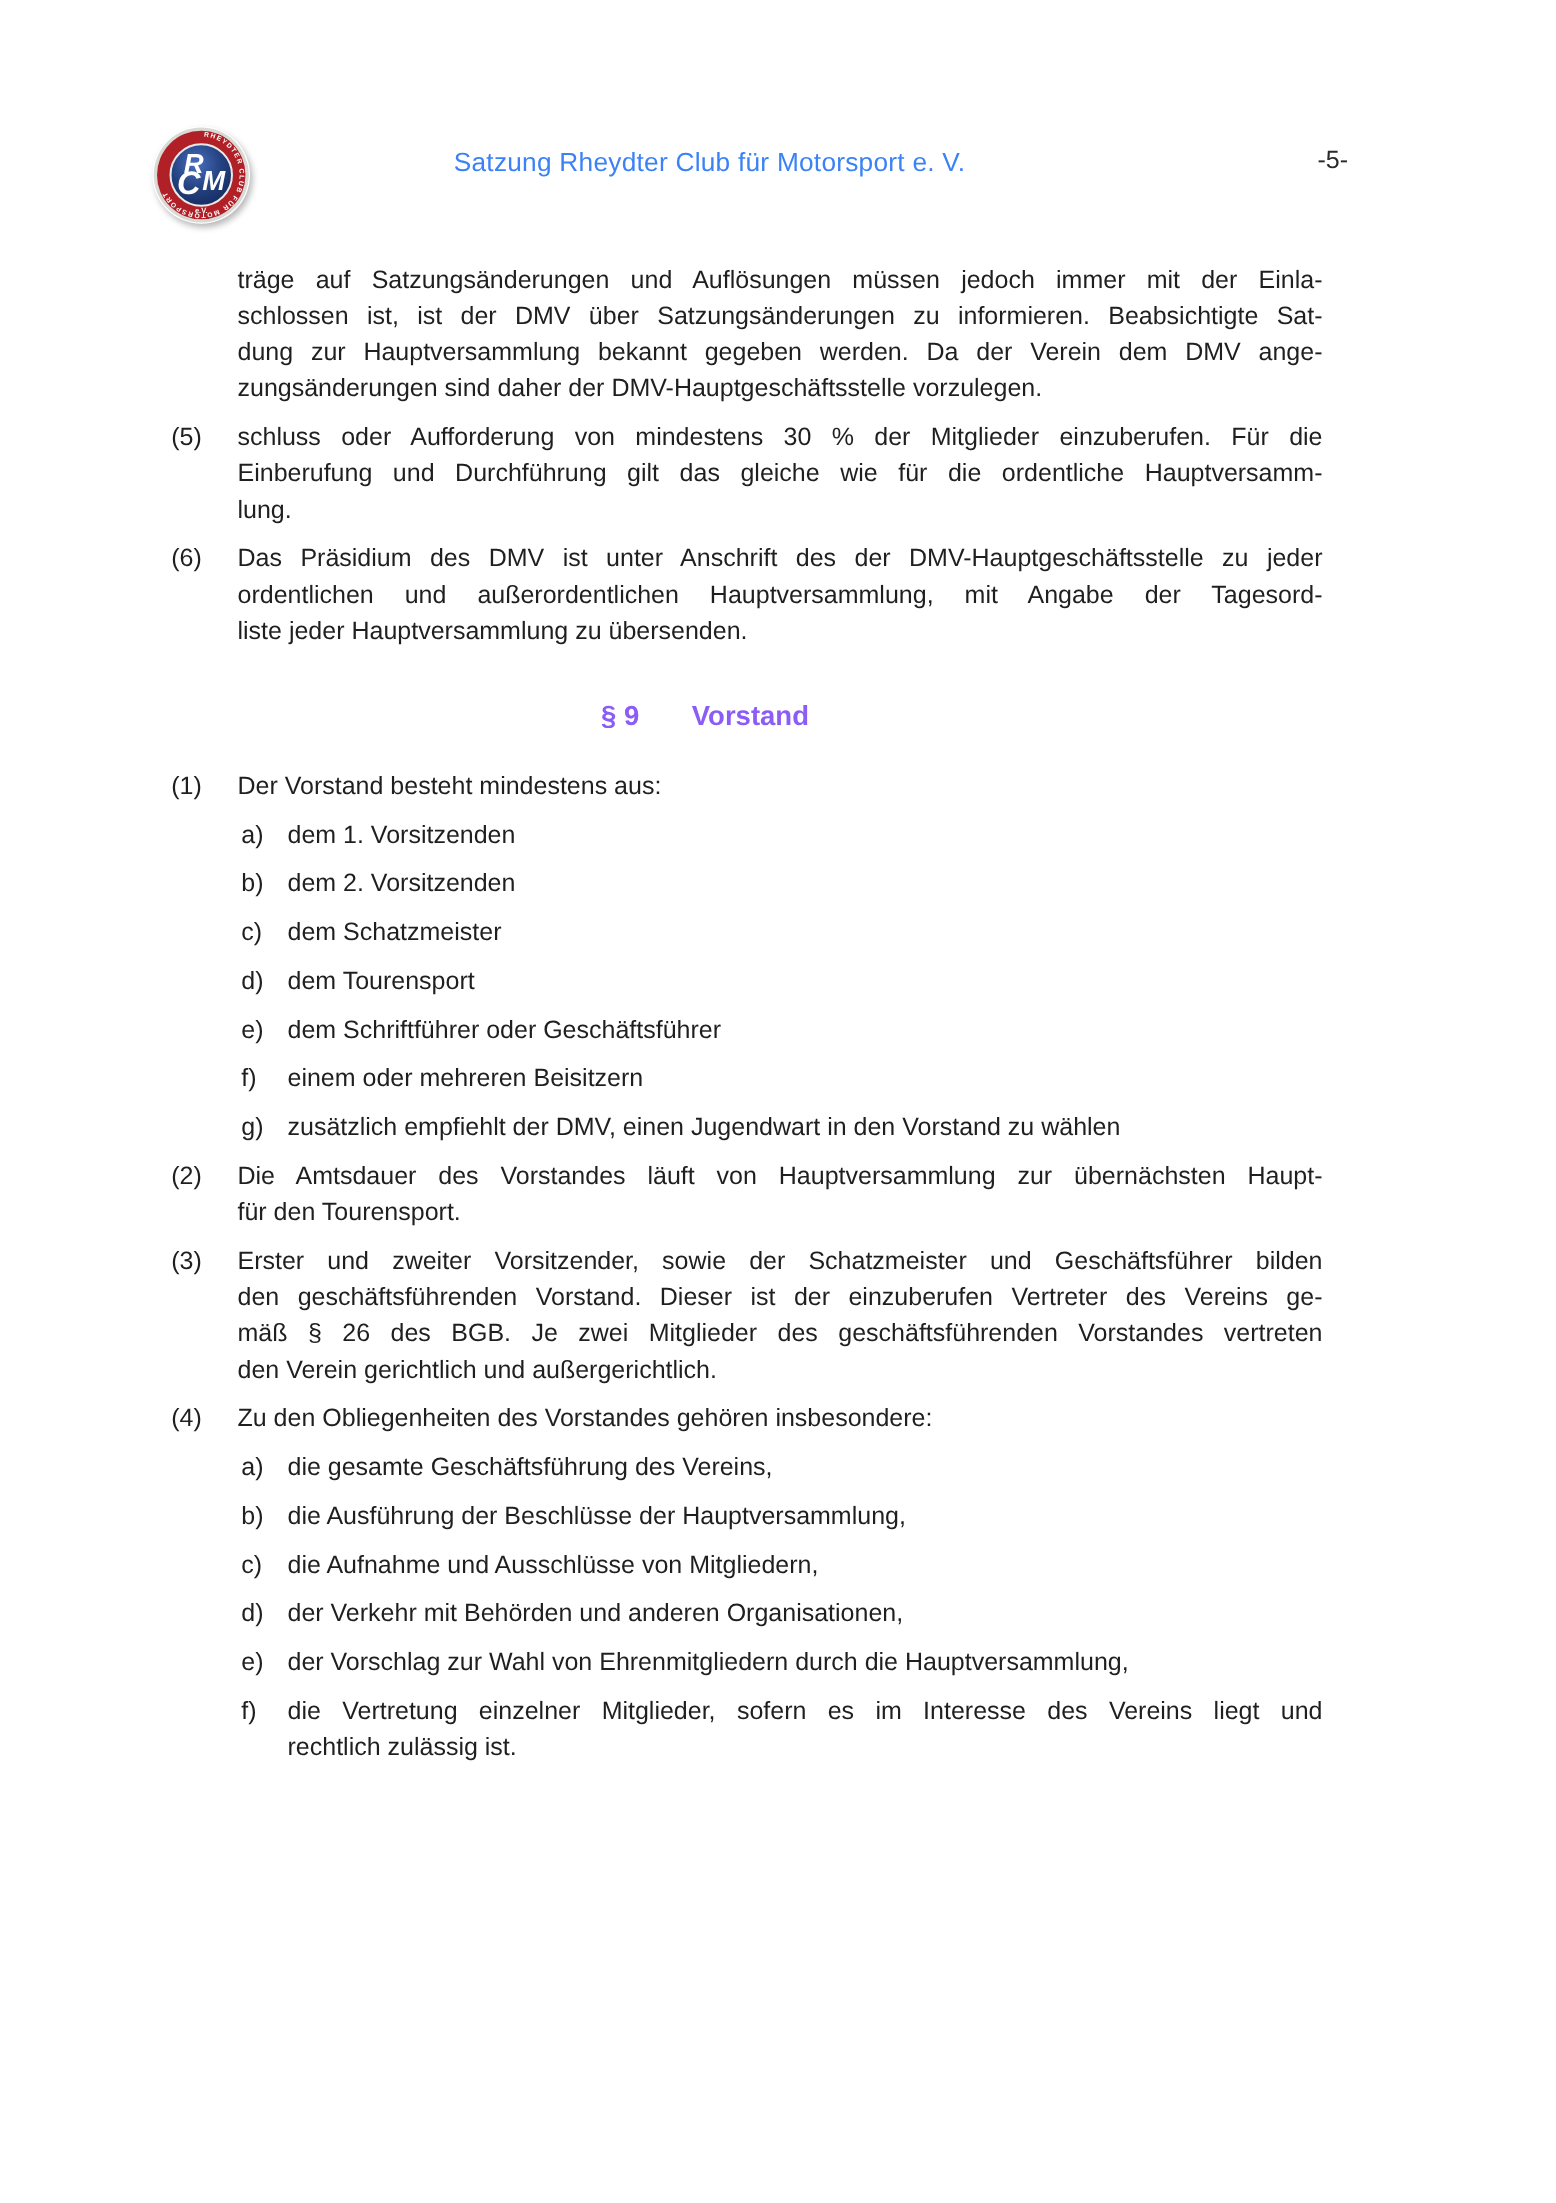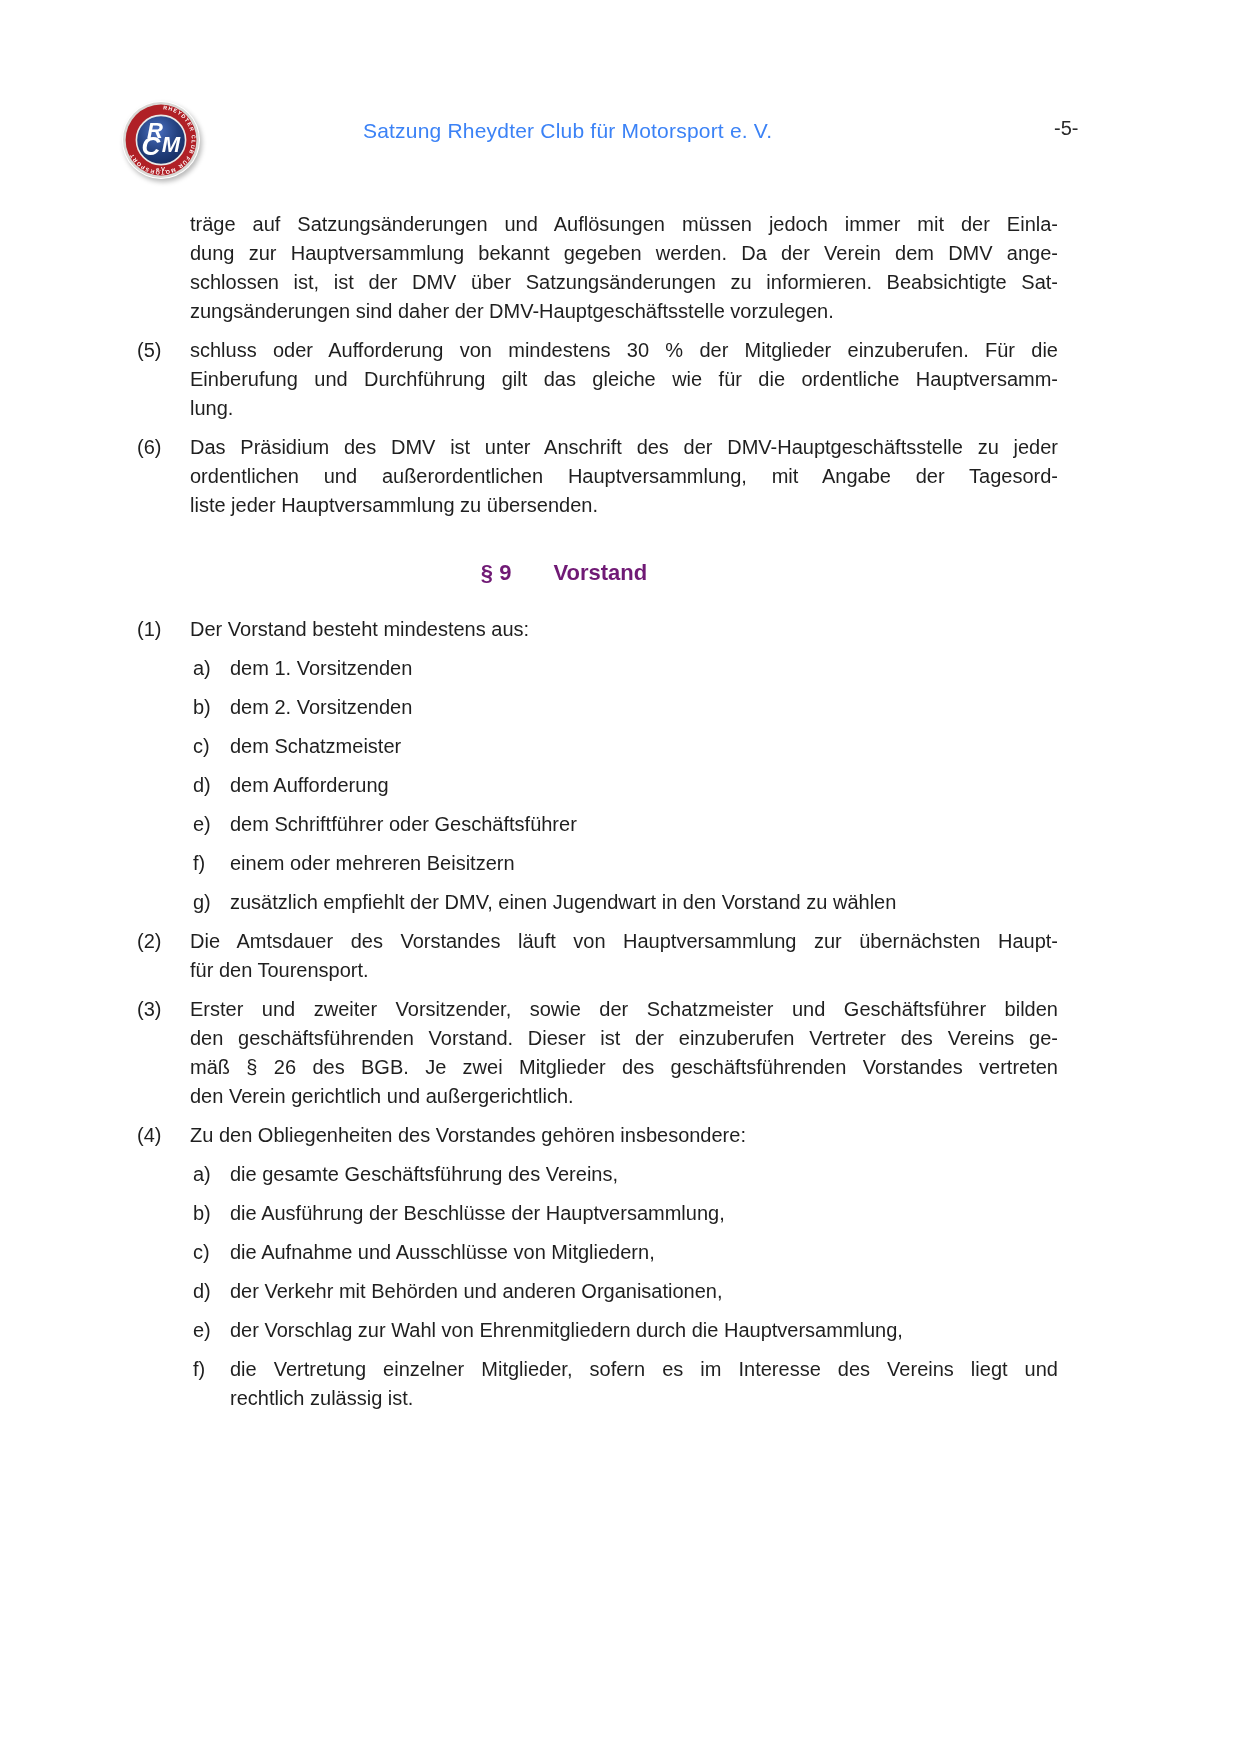--- a/index.html
+++ b/index.html
@@ -26,21 +26,21 @@
   .para .marker { width:53px; flex:0 0 53px; }
   .para .ptext { width:868px; }
   .para.sub { margin-left:56px; }
   .para.sub .marker { width:37px; flex:0 0 37px; }
   .para.sub .ptext { width:828px; }
   .line { text-align:justify; text-align-last:justify; }
   .line.last { text-align-last:left; }
   .section-heading {
     width:868px; margin:38px 0 27px 53px; padding-right:120px;
     box-sizing:border-box; text-align:center;
-    font-size:22px; font-weight:bold; color:#701a75; line-height:30px;
+    font-size:22px; font-weight:bold; color:#8b5cf6; line-height:30px;
   }
   .sec-num { margin-right:42px; }
 </style>
 </head>
 <body>
 
 <div class="page">
 
   <div class="logo">
     <svg width="78" height="78" viewBox="0 0 78 78">
@@ -66,22 +66,22 @@
   </div>
 
   <div class="doc-title">Satzung Rheydter Club für Motorsport e. V.</div>
   <div class="page-number">-5-</div>
 
   <main class="doc-body" id="doc-body">
       <div class="para">
         <div class="marker"></div>
         <div class="ptext">
           <div class="line">träge auf Satzungsänderungen und Auflösungen müssen jedoch immer mit der Einla-</div>
+          <div class="line">schlossen ist, ist der DMV über Satzungsänderungen zu informieren. Beabsichtigte Sat-</div>
           <div class="line">dung zur Hauptversammlung bekannt gegeben werden. Da der Verein dem DMV ange-</div>
-          <div class="line">schlossen ist, ist der DMV über Satzungsänderungen zu informieren. Beabsichtigte Sat-</div>
           <div class="line last">zungsänderungen sind daher der DMV-Hauptgeschäftsstelle vorzulegen.</div>
         </div>
       </div>
       <div class="para">
         <div class="marker">(5)</div>
         <div class="ptext">
           <div class="line">schluss oder Aufforderung von mindestens 30 % der Mitglieder einzuberufen. Für die</div>
           <div class="line">Einberufung und Durchführung gilt das gleiche wie für die ordentliche Hauptversamm-</div>
           <div class="line last">lung.</div>
         </div>
@@ -115,21 +115,21 @@
       </div>
       <div class="para sub">
         <div class="marker">c)</div>
         <div class="ptext">
           <div class="line last">dem Schatzmeister</div>
         </div>
       </div>
       <div class="para sub">
         <div class="marker">d)</div>
         <div class="ptext">
-          <div class="line last">dem Aufforderung</div>
+          <div class="line last">dem Tourensport</div>
         </div>
       </div>
       <div class="para sub">
         <div class="marker">e)</div>
         <div class="ptext">
           <div class="line last">dem Schriftführer oder Geschäftsführer</div>
         </div>
       </div>
       <div class="para sub">
         <div class="marker">f)</div>

